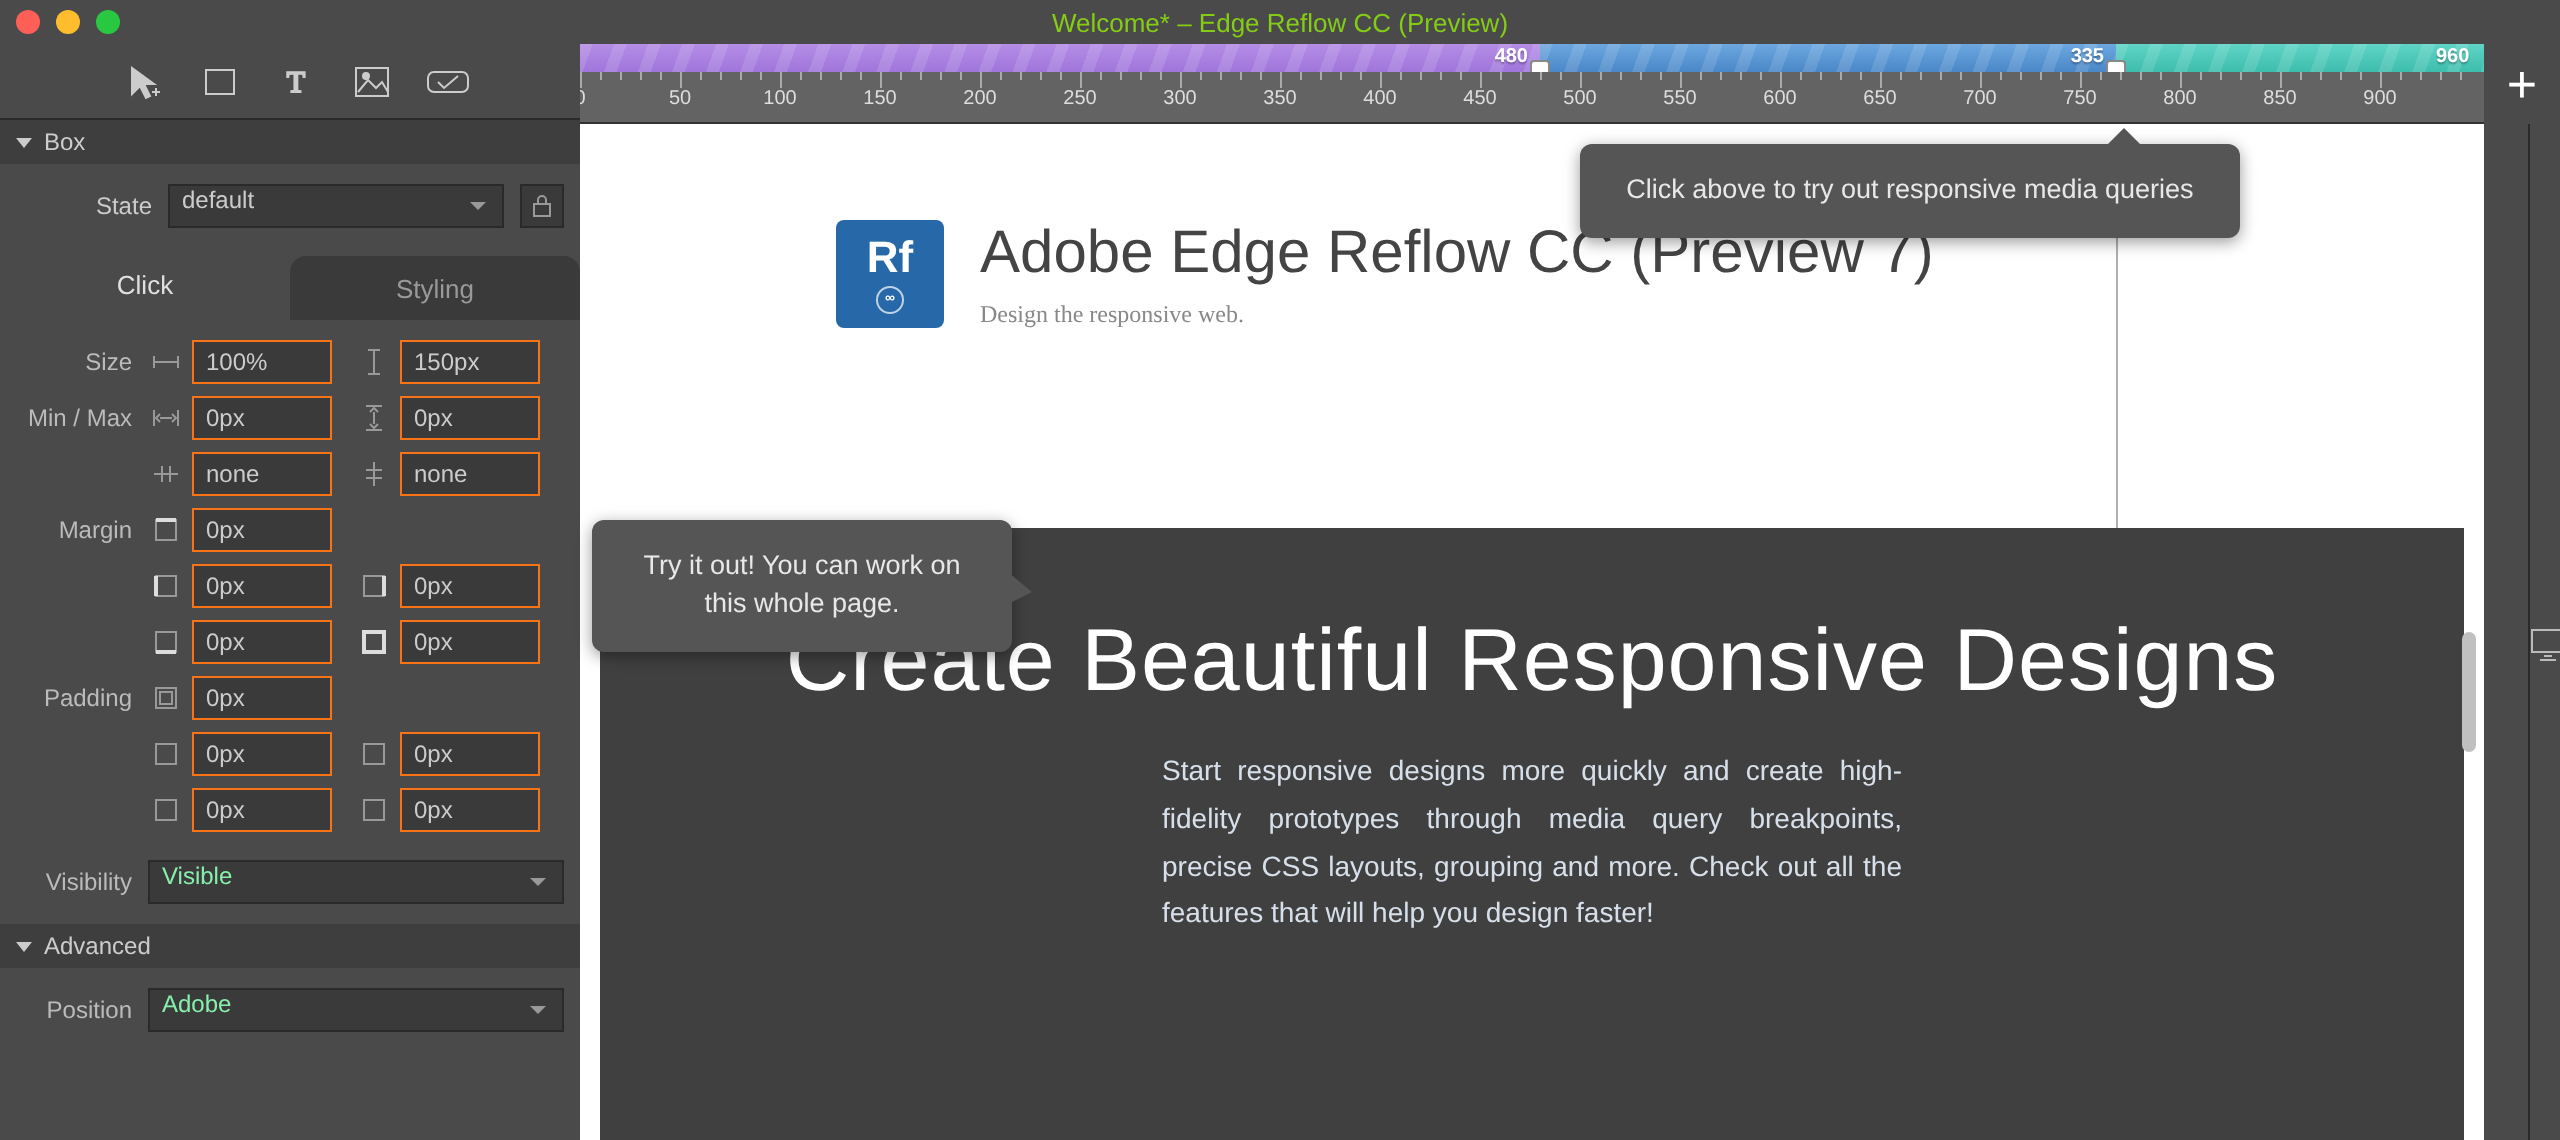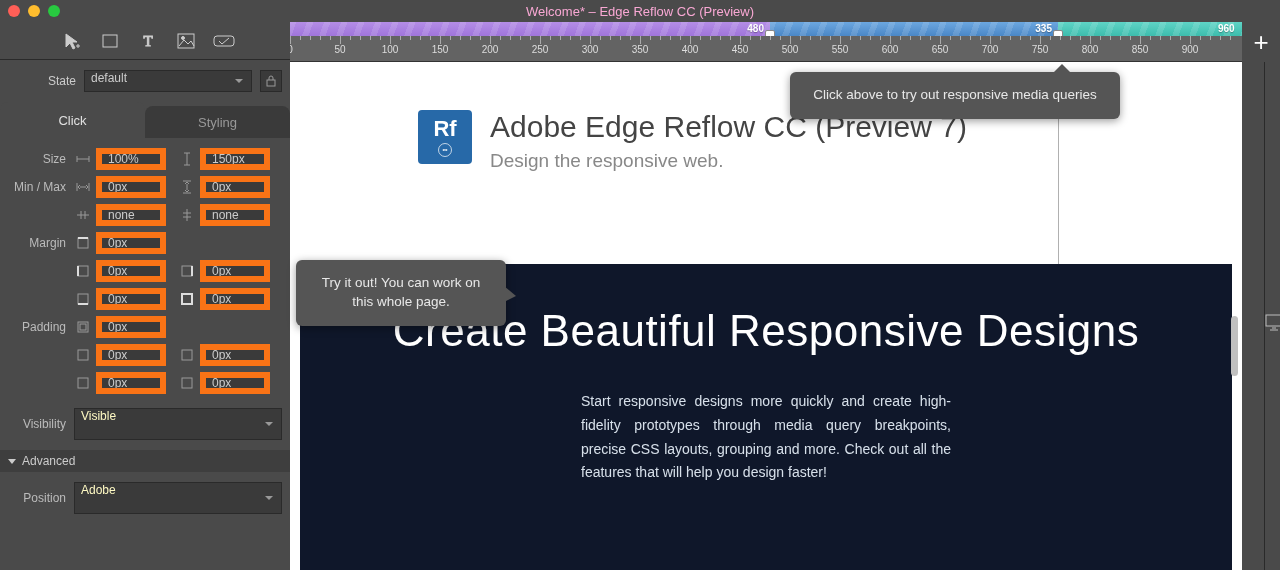--- a/index.html
+++ b/index.html
@@ -5,21 +5,21 @@
 * { margin: 0; padding: 0; box-sizing: border-box; }
 body { font-family: -apple-system, BlinkMacSystemFont, "Lucida Grande", sans-serif; background: #4a4a4a; overflow: hidden; width: 1280px; height: 570px; position: relative; }
 
 
 .title-bar { height: 22px; background: #4a4a4a; display: flex; align-items: center; position: relative; }
 .traffic-lights { display: flex; gap: 8px; padding-left: 8px; }
 .tl { width: 12px; height: 12px; border-radius: 50%; }
 .tl.red { background: #ff5f57; }
 .tl.yellow { background: #ffbd2e; }
 .tl.green { background: #28c940; }
-.title-text { position: absolute; left: 0; right: 0; text-align: center; font-size: 13px; color: #f9a8d4; pointer-events: none; }
+.title-text { position: absolute; left: 0; right: 0; text-align: center; font-size: 13px; color: #84cc16; pointer-events: none; }
 
 
 .toolbar { height: 38px; background: #4a4a4a; display: flex; align-items: center; padding-left: 60px; gap: 14px; border-bottom: 1px solid #2a2a2a; }
 .tool-btn { width: 24px; height: 24px; display: flex; align-items: center; justify-content: center; cursor: pointer; }
 .tool-btn svg { stroke: #ccc; fill: none; }
 
 
 .left-panel { position: absolute; left: 0; top: 60px; bottom: 0; width: 290px; background: #4a4a4a; color: #ccc; font-size: 12px; overflow: hidden; }
 .section-header { display: flex; align-items: center; gap: 6px; padding: 4px 8px; background: #3e3e3e; cursor: pointer; }
 .section-header::before { content: ''; width: 0; height: 0; border-left: 4px solid transparent; border-right: 4px solid transparent; border-top: 5px solid #ccc; }
@@ -31,24 +31,24 @@
 
 .tabs { display: flex; height: 32px; align-items: flex-end; }
 .tab { flex: 1; height: 32px; display: flex; align-items: center; justify-content: center; background: #3a3a3a; color: #999; cursor: pointer; border-top-left-radius: 8px; border-top-right-radius: 8px; font-size: 13px; }
 .tab.active { background: #4a4a4a; color: #e0e0e0; height: 36px; }
 
 .props { padding: 10px 8px 0 8px; }
 .prop-row { display: flex; align-items: center; margin-bottom: 6px; min-height: 22px; }
 .prop-label { width: 66px; text-align: right; padding-right: 8px; color: #bbb; }
 .input-pair { display: flex; align-items: center; gap: 4px; }
 .icon-box { width: 18px; height: 18px; display: flex; align-items: center; justify-content: center; }
-.prop-input { width: 70px; height: 22px; background: #3a3a3a; border: 6px solid #f97316; color: #ccc; padding: 0 6px; font-size: 12px; }
+.prop-input { width: 70px; height: 22px; background: #3a3a3a; border: 1px solid #f97316; color: #ccc; padding: 0 6px; font-size: 12px; }
 .gap { width: 12px; }
 .vis-row { display: flex; align-items: center; margin: 14px 0 10px 0; }
-.vis-select { flex: 1; background: #3a3a3a; border: 1px solid #2a2a2a; color: #fef9c3; height: 32px; padding: 0 6px; font-size: 12px; position: relative; }
+.vis-select { flex: 1; background: #3a3a3a; border: 1px solid #2a2a2a; color: #86efac; height: 22px; padding: 0 6px; font-size: 12px; position: relative; }
 .vis-select::after { content: ''; position: absolute; right: 8px; top: 50%; transform: translateY(-50%); width: 0; height: 0; border-left: 4px solid transparent; border-right: 4px solid transparent; border-top: 4px solid #999; box-shadow: 0 -8px 0 -2px #999; }
 
 
 .canvas-area { position: absolute; left: 290px; right: 38px; top: 22px; bottom: 0; background: #ffffff; }
 .add-bp { position: absolute; right: 0; top: 22px; width: 38px; height: 40px; display:flex; align-items:center; justify-content:center; background:#4a4a4a; cursor:pointer; }
 .add-bp span { color:#fff; font-size:26px; font-weight:200; }
 
 .right-rail { position: absolute; right: 0; top: 62px; bottom: 0; width: 16px; background: #4a4a4a; display:flex; flex-direction:row; align-items:center; padding-top:12px; gap:18px; border-left:1px solid #2a2a2a; }
 .rail-btn { width:22px; height:22px; display:flex; align-items:center; justify-content:center; cursor:pointer; }
 
@@ -68,25 +68,25 @@
 .ruler-tick.minor { height:4px; }
 .ruler-num { position: absolute; top: 8px; font-size: 10px; color: #ddd; transform: translateX(-50%); }
 
 
 .canvas-body { position: absolute; left: 0; right: 0; top: 40px; bottom: 0; background: #fff; overflow: hidden; }
 .header-block { padding: 48px 0 22px 128px; display:flex; gap:18px; align-items:flex-start; }
 .app-icon { width:54px; height:54px; background:#2769a8; border-radius:4px; display:flex; flex-direction:column; align-items:center; justify-content:center; color:#fff; font-weight:bold; }
 .app-icon .rf { font-size:22px; line-height:1; }
 .app-icon .cc { width:14px; height:14px; border:1.5px solid rgba(255,255,255,.7); border-radius:50%; margin-top:3px; display:flex; align-items:center; justify-content:center; font-size:7px;}
 .app-title { font-size:30px; color:#444; font-weight:300; }
-.app-subtitle { font-size:19px; color:#888; margin-top:6px; }
-
-.hero { position:absolute; left:10px; right:10px; top:202px; bottom:0; background:#0f172a; color:#fff; padding:42px 60px 0 60px; }
+.app-subtitle { font-size:12px; color:#888; margin-top:6px;font-family:Liberation Serif, serif; }
+
+.hero { position:absolute; left:10px; right:10px; top:202px; bottom:0; background:#404040; color:#fff; padding:42px 60px 0 60px; }
 .hero h1 { font-size:44px; font-weight:300; text-align:center; letter-spacing:.5px;}
-.hero p { max-width:370px; margin:34px auto 0 auto; font-size:14px; line-height:1.7; text-align:justify; color:#d7e0ea;}
+.hero p { max-width:370px; margin:18px auto 0 auto; font-size:14px; line-height:1.7; text-align:justify; color:#d7e0ea;}
 
 .bp-guideline { position:absolute; top:40px; bottom:0; width:1px; background:#b0b0b0; left:768px; }
 
 
 .tooltip { position:absolute; background:#555; color:#e8e8e8; font-size:13.5px; padding:14px 20px; border-radius:6px; box-shadow:0 2px 8px rgba(0,0,0,.4); text-align:center; line-height:1.4; }
 .tooltip.dark-top { top:72px; left:790px; width:330px; }
 .tooltip.dark-top::after { content:''; position:absolute; top:-8px; right:50px; width:0; height:0; border-left:8px solid transparent; border-right:8px solid transparent; border-bottom:8px solid #555; }
 .tooltip.dark-left::after { content:''; position:absolute; right:-10px; top:26px; width:0; height:0; border-top:10px solid transparent; border-bottom:6px solid transparent; border-left:12px solid #555; }
 
 .scrollbar { position:absolute; right:4px; top:50%; width:7px; height:60px; background:#c0c0c0; border-radius:4px; }
@@ -129,20 +129,23 @@
     </div>
   <div class="tool-btn">
       <svg width="22" height="16">
         <rect x="1" y="3" width="20" height="10" rx="3" stroke="#ccc" fill="none"></rect>
         <path d="M6 8 L9 11 L16 5" stroke="#ccc" fill="none"></path>
       </svg>
     </div>
 </div>
 
 <div class="left-panel">
+  <div class="section-header">
+      <span>Box</span>
+    </div>
 
   <div class="state-row">
     <span class="state-label">State</span>
     <div class="state-select"><span>default</span></div>
     <div class="state-pin">
         <svg width="12" height="12">
           <rect x="2" y="5" width="8" height="6" stroke="#999" fill="none"></rect>
           <path d="M4 5 V3 a2 2 0 0 1 4 0 V5" stroke="#999" fill="none"></path>
         </svg>
       </div>

